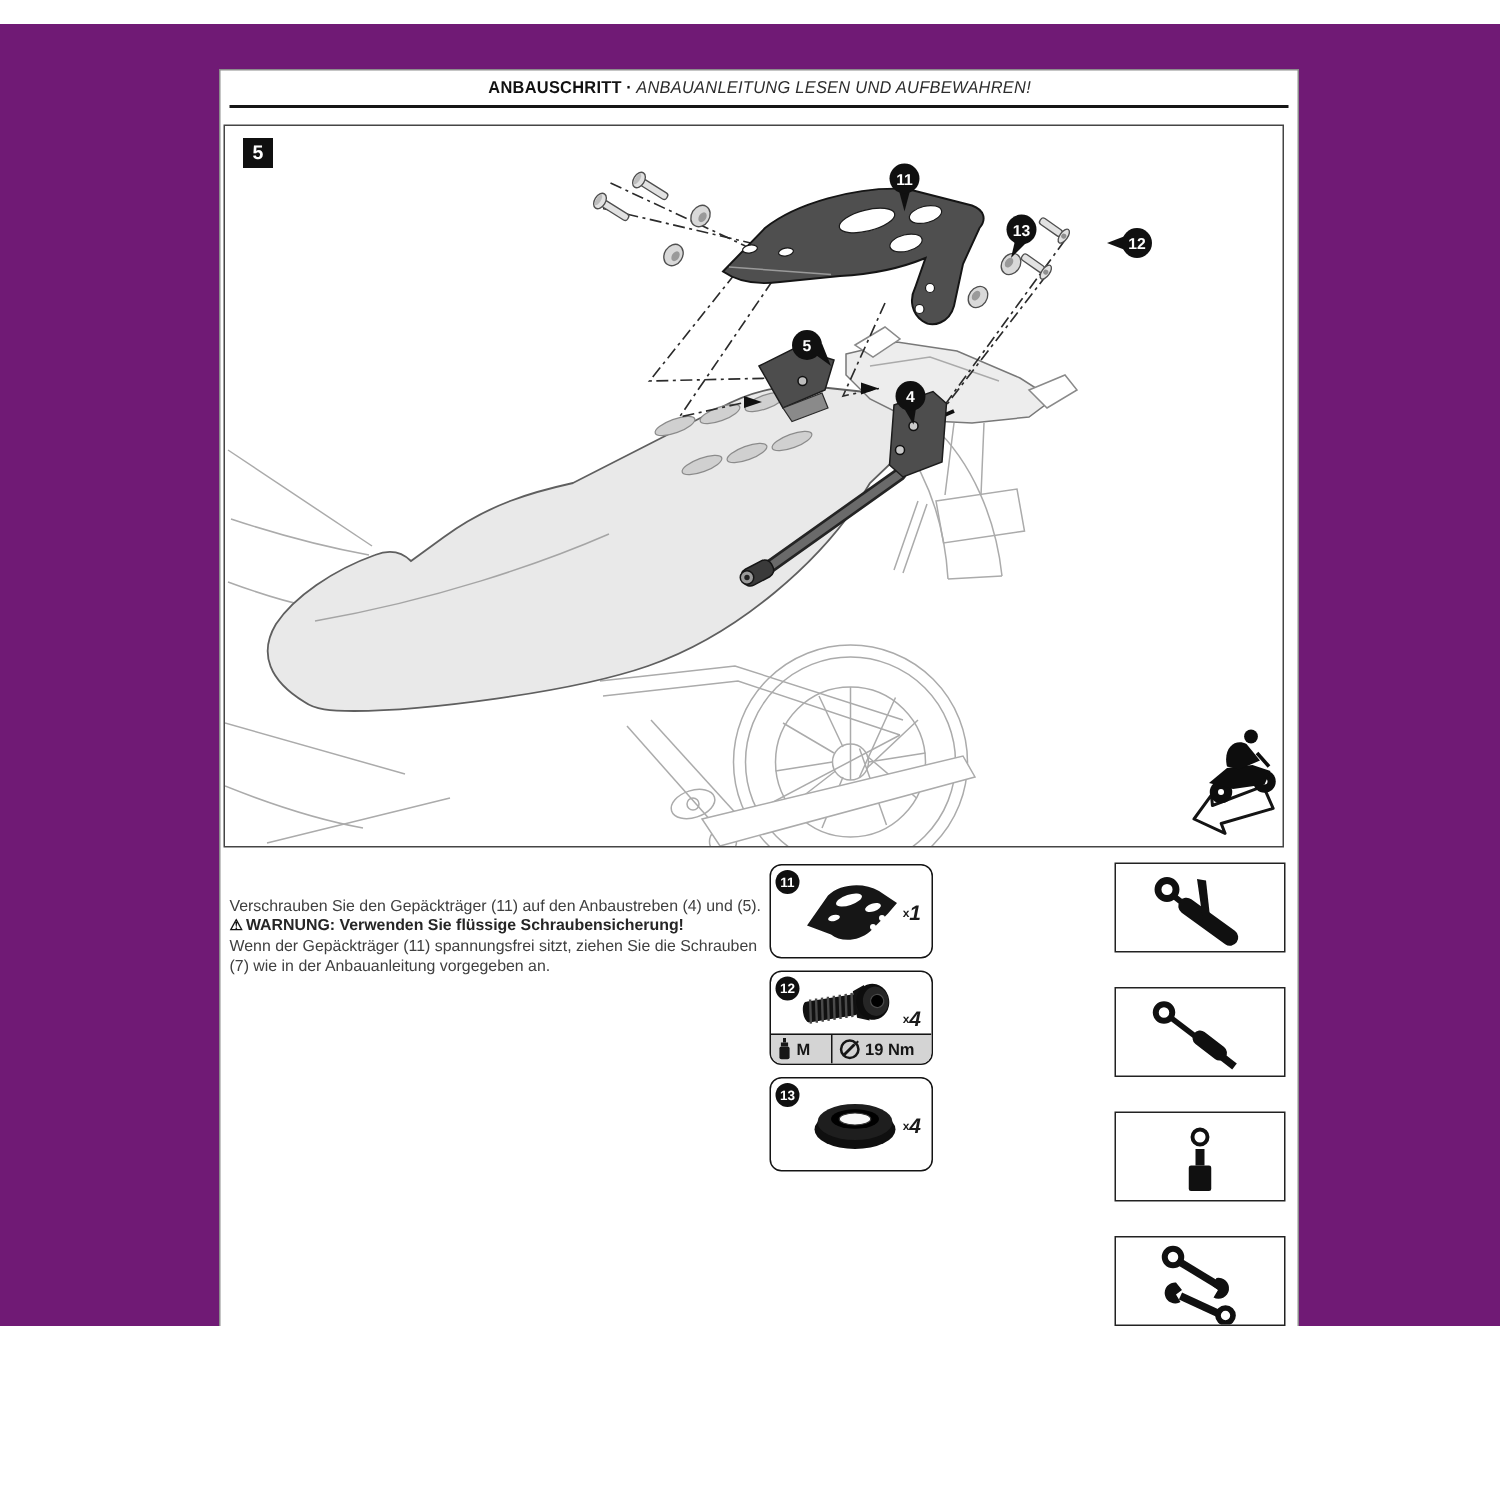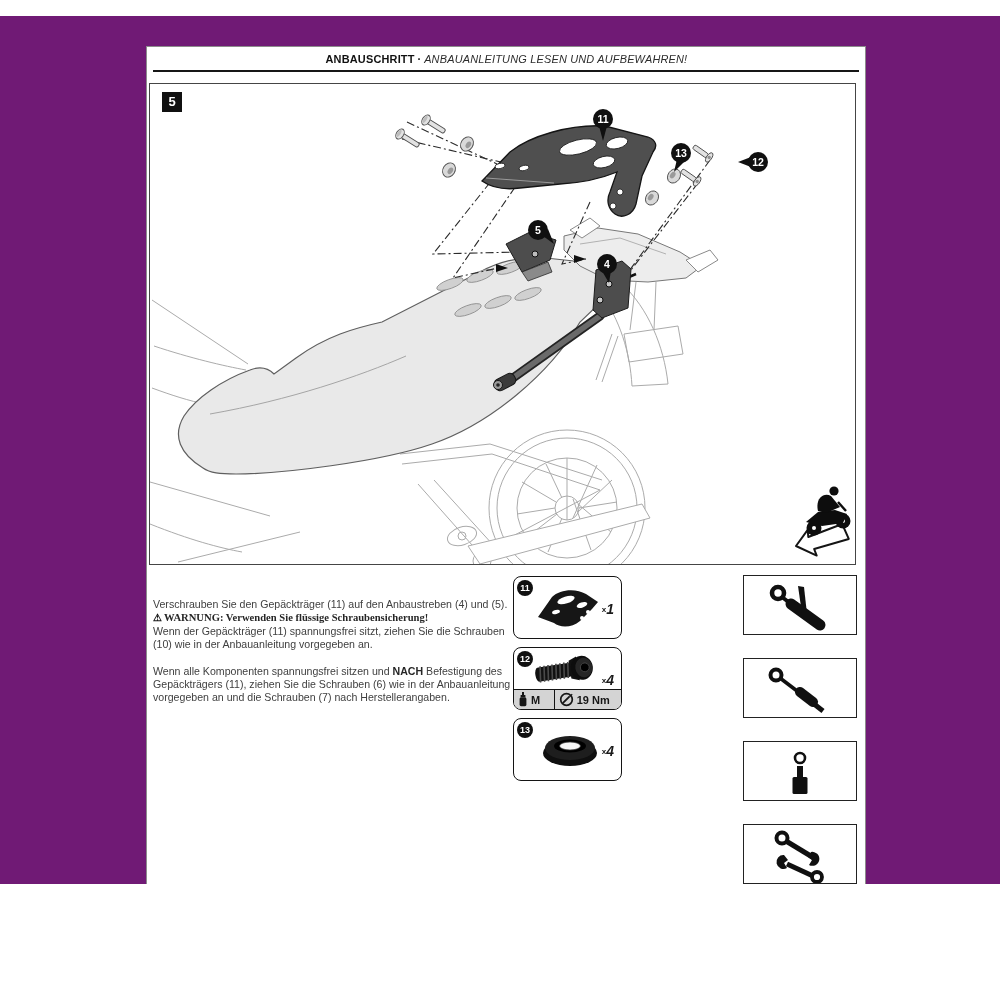--- a/index.html
+++ b/index.html
@@ -14,21 +14,21 @@
   .hdr .t-ital{font-style:italic;color:#2c2c2c;}
   .hdr-rule{position:absolute;left:6px;top:23px;width:706px;height:0;border-top:2px solid #161616;}
   
   .illus{position:absolute;left:2px;top:36px;width:705px;height:480px;border:1px solid #454545;background:#fff;}
   .stepbadge{position:absolute;left:12px;top:8px;width:20px;height:20px;background:#101010;color:#fff;
     font-weight:bold;font-size:13px;text-align:center;line-height:20px;}
   .illus svg{position:absolute;left:0;top:0;}
   
   .instr{position:absolute;left:6px;top:527px;width:358px;font-size:10.6px;line-height:13.4px;color:#404040;margin-top:24px;}
   .instr .bold{font-weight:bold;color:#262626;}
-  .instr .warnline{font-weight:bold;color:#262626;font-family:Liberation Serif, serif;}
+  .instr .warnline{font-weight:bold;color:#262626;}
   .warn-ico{font-weight:bold;color:#111;font-size:10px;margin-right:2px;}
   .instr p{margin:0 0 13px 0;}
   
   .parts{position:absolute;left:366px;top:529px;width:110px;}
   .pbox{position:relative;width:107px;height:61px;border:1.6px solid #141414;border-radius:8px;background:#fff;margin-bottom:8px;overflow:hidden;}
   .pnum{position:absolute;left:3px;top:3px;width:16px;height:16px;border-radius:50%;background:#101010;color:#fff;
     font-size:9px;font-weight:bold;text-align:center;line-height:16px;}
   .pqty{position:absolute;right:7px;top:3px;font-weight:bold;color:#1a1a1a;margin-top:20px;}
   .pqty .x{font-size:8px;vertical-align:2px;}
   .pqty .n{font-size:14px;font-style:italic;}
@@ -250,24 +250,21 @@
           </g>
         </g>
       </svg>
       <div class="stepbadge">5</div>
     </div>
 
     <div class="instr">
       <p>
         <span>Verschrauben Sie den Gepäckträger (11) auf den Anbaustreben (4) und (5).</span><br>
         <span class="warnline"><span class="warn-ico">⚠</span><span>WARNUNG: Verwenden Sie flüssige Schraubensicherung!</span></span><br>
-        <span>Wenn der Gepäckträger (11) spannungsfrei sitzt, ziehen Sie die Schrauben (10) wie in der Anbauanleitung vorgegeben an.</span>
-      </p>
-      <p>
-        <span>Wenn alle Komponenten spannungsfrei sitzen und </span><span class="bold">NACH</span><span> Befestigung des Gepäckträgers (11), ziehen Sie die Schrauben (6) wie in der Anbauanleitung vorgegeben an und die Schrauben (7) nach Herstellerangaben.</span>
+        <span>Wenn der Gepäckträger (11) spannungsfrei sitzt, ziehen Sie die Schrauben (7) wie in der Anbauanleitung vorgegeben an.</span>
       </p>
     </div>
 
     <div class="parts">
 
       <div class="pbox">
         <svg class="pimg" viewBox="0 0 107 61">
           <g transform="translate(18,8)">
             <path d="M 6 32 L 20 12 C 28 4,44 3,54 9 L 66 17 L 60 24 L 48 36 C 40 43,28 43,22 38 Z" fill="#161616"></path>
             <ellipse cx="34" cy="15" rx="9" ry="3.5" transform="rotate(-18 34 15)" fill="#fff"></ellipse>

